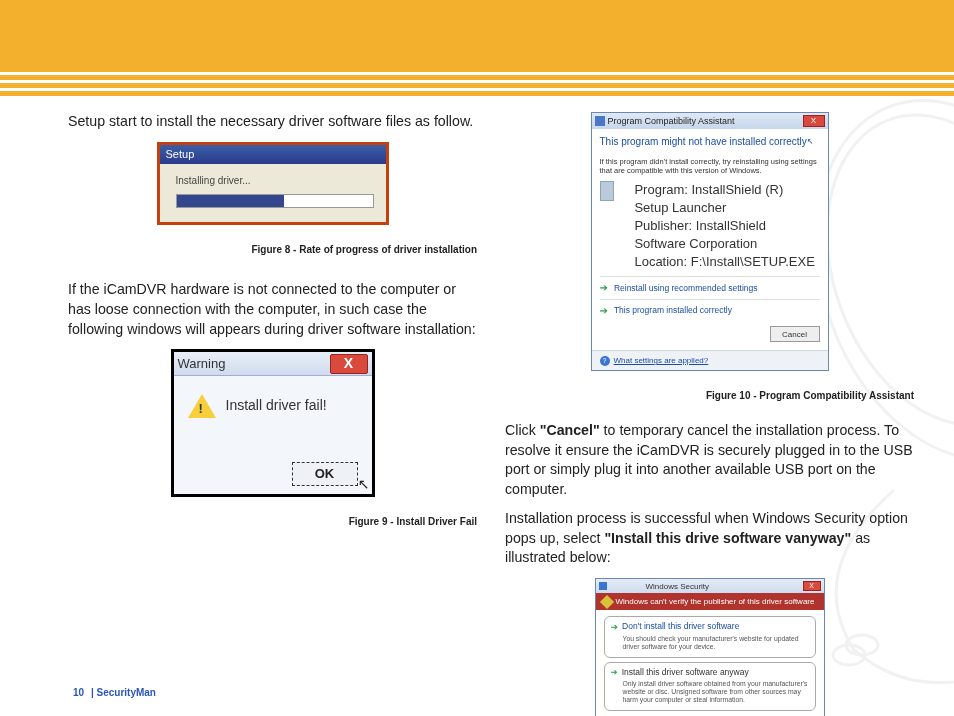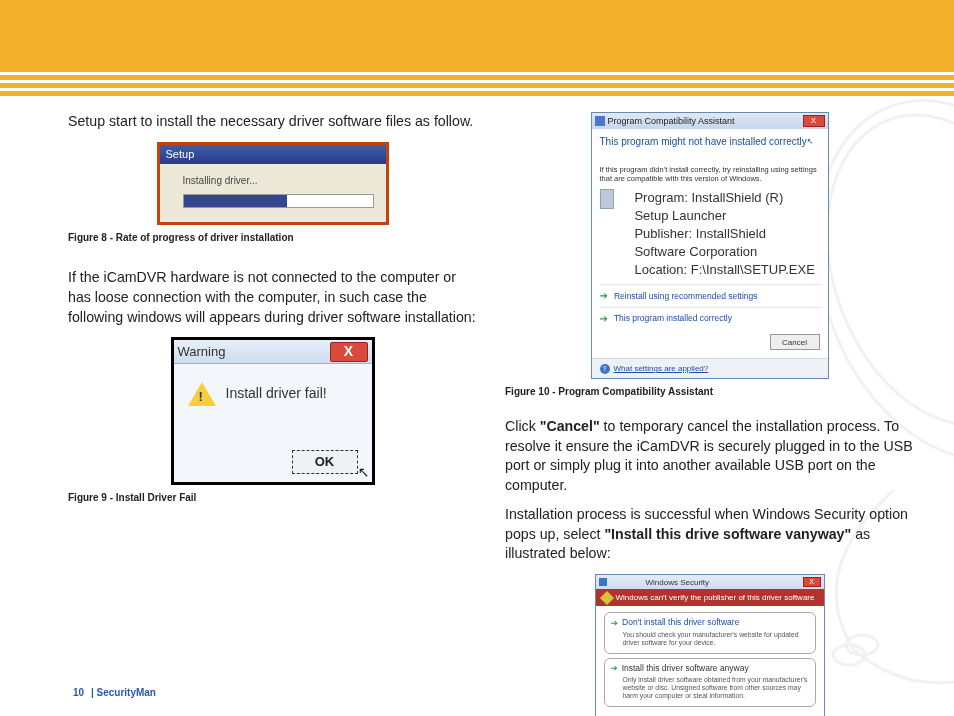--- a/index.html
+++ b/index.html
@@ -12,34 +12,34 @@
   .banner .stripe2 { position: absolute; left: 0; right: 0; height: 3px; top: 80px; background: #fff; }
   .banner .stripe3 { position: absolute; left: 0; right: 0; height: 3px; top: 88px; background: #fff; }
 
   
   .swirl { position: absolute; right: -110px; top: 60px; z-index: 0; opacity: 0.55; }
 
   
   .content { position: absolute; top: 112px; left: 68px; right: 40px; bottom: 40px; display: flex; gap: 28px; z-index: 1; }
   .col { width: 410px; font-size: 14.2px; color: #222; line-height: 1.38; }
   .col p { margin-bottom: 10px; }
-  .caption { text-align: left; font-size: 10px; font-weight: 700; color: #222; margin: 6px 0 18px 0; }
+  .caption { text-align: right; font-size: 10px; font-weight: 700; color: #222; margin: 18px 0 18px 0; }
   b { font-weight: 700; }
 
   
   .footer { position: absolute; left: 73px; bottom: 18px; font-size: 10px; color: #2a57b6; font-weight: 700; }
   .footer .num { display: inline-block; margin-right: 4px; }
 
   
   .dlg-wrap { display: flex; justify-content: center; margin: 8px 0 2px 0; }
 
   
   .fig8 { width: 232px; border: 3px solid #c2410c; background: #ece9d8; }
   .fig8 .tb { background: linear-gradient(#3b5ea8,#2a3a8a); color: #fff; font-size: 11px; padding: 2px 6px; }
-  .fig8 .body { padding: 10px 12px 14px 23px; }
+  .fig8 .body { padding: 10px 12px 14px 16px; }
   .fig8 .lbl { font-size: 10px; color: #444; margin-bottom: 6px; }
   .fig8 .pbar { height: 14px; border: 1px solid #999; background: #fff; position: relative; }
   .fig8 .pbar .fill { position: absolute; left: 0; top: 0; bottom: 0; width: 55%; background: #34468e; }
 
   
   .fig9 { width: 204px; border: 3px solid #000000; background: #f3f6fb; }
   .fig9 .tb9 { display: flex; align-items: center; background: linear-gradient(#e8eff8,#cfdcee); height: 24px; border-bottom: 1px solid #aac; padding: 0 4px; font-size: 13px; color: #333; }
   .fig9 .tb9 .spacer { flex: 1; }
   .fig9 .tb9 .xbig { width: 38px; height: 20px; background: #d94a3d; border: 1px solid #922; border-radius: 2px; color: #fff; display: flex; align-items: center; justify-content: center; font-weight: 700; font-size: 14px; }
   .fig9 .body { height: 118px; position: relative; }
@@ -49,21 +49,21 @@
   .fig9 .okbtn { position: absolute; right: 14px; bottom: 8px; width: 66px; height: 24px; border: 1px dashed #333; background: #eef1f6; display: flex; align-items: center; justify-content: center; font-size: 13px; font-weight: 700; }
   .fig9 .cursor { position: absolute; right: 2px; bottom: 0; font-size: 14px; }
 
   
   .fig10 { width: 238px; border: 1px solid #6b88b0; }
   .fig10 .tbv { display: flex; align-items: center; height: 16px; background: linear-gradient(#dfe8f5,#c6d6ec); font-size: 9px; padding: 0 3px; color: #222; }
   .fig10 .tbv .icn { width: 10px; height: 10px; background: #4a78c4; margin-right: 3px; display: inline-block; }
   .fig10 .tbv .spacer { flex: 1; }
   .fig10 .tbv .x10 { width: 22px; height: 12px; background: #d94a3d; color: #fff; display: flex; align-items: center; justify-content: center; font-size: 8px; border: 1px solid #922; }
   .fig10 .body { background: #fff; padding: 6px 8px; font-size: 8.5px; color: #333; }
-  .fig10 .head { color: #1a4ea6; font-size: 10px; margin-bottom: 16px; }
+  .fig10 .head { color: #1a4ea6; font-size: 10px; margin-bottom: 8px; }
   .fig10 .sub { color: #333; font-size: 7.5px; line-height: 1.2; margin-bottom: 6px; }
   .fig10 .prog { display: flex; gap: 20px; font-size: 13px; margin-bottom: 6px; }
   .fig10 .prog .picn { width: 20px; height: 20px; background: #bcc9dc; border: 1px solid #8aa; }
   .fig10 .opt { display: flex; align-items: center; gap: 6px; color: #1a4ea6; font-size: 8.5px; padding: 4px 0; border-top: 1px solid #e2e2e2; }
   .fig10 .opt .arrow { color: #2aa24a; font-size: 10px; }
   .fig10 .btnrow { display: flex; justify-content: flex-end; padding: 4px 0 2px 0; }
   .fig10 .cancel { width: 50px; height: 16px; border: 1px solid #999; background: #eee; font-size: 8px; display: flex; align-items: center; justify-content: center; }
   .fig10 .foot { background: #eef1f6; border-top: 1px solid #d0d8e4; padding: 4px 8px; display: flex; align-items: center; gap: 4px; font-size: 8px; }
   .fig10 .foot .qicn { width: 10px; height: 10px; border-radius: 50%; background: #3a74cf; color: #fff; display: flex; align-items: center; justify-content: center; font-size: 7px; }
   .fig10 .foot a { color: #1a4ea6; text-decoration: underline; }

